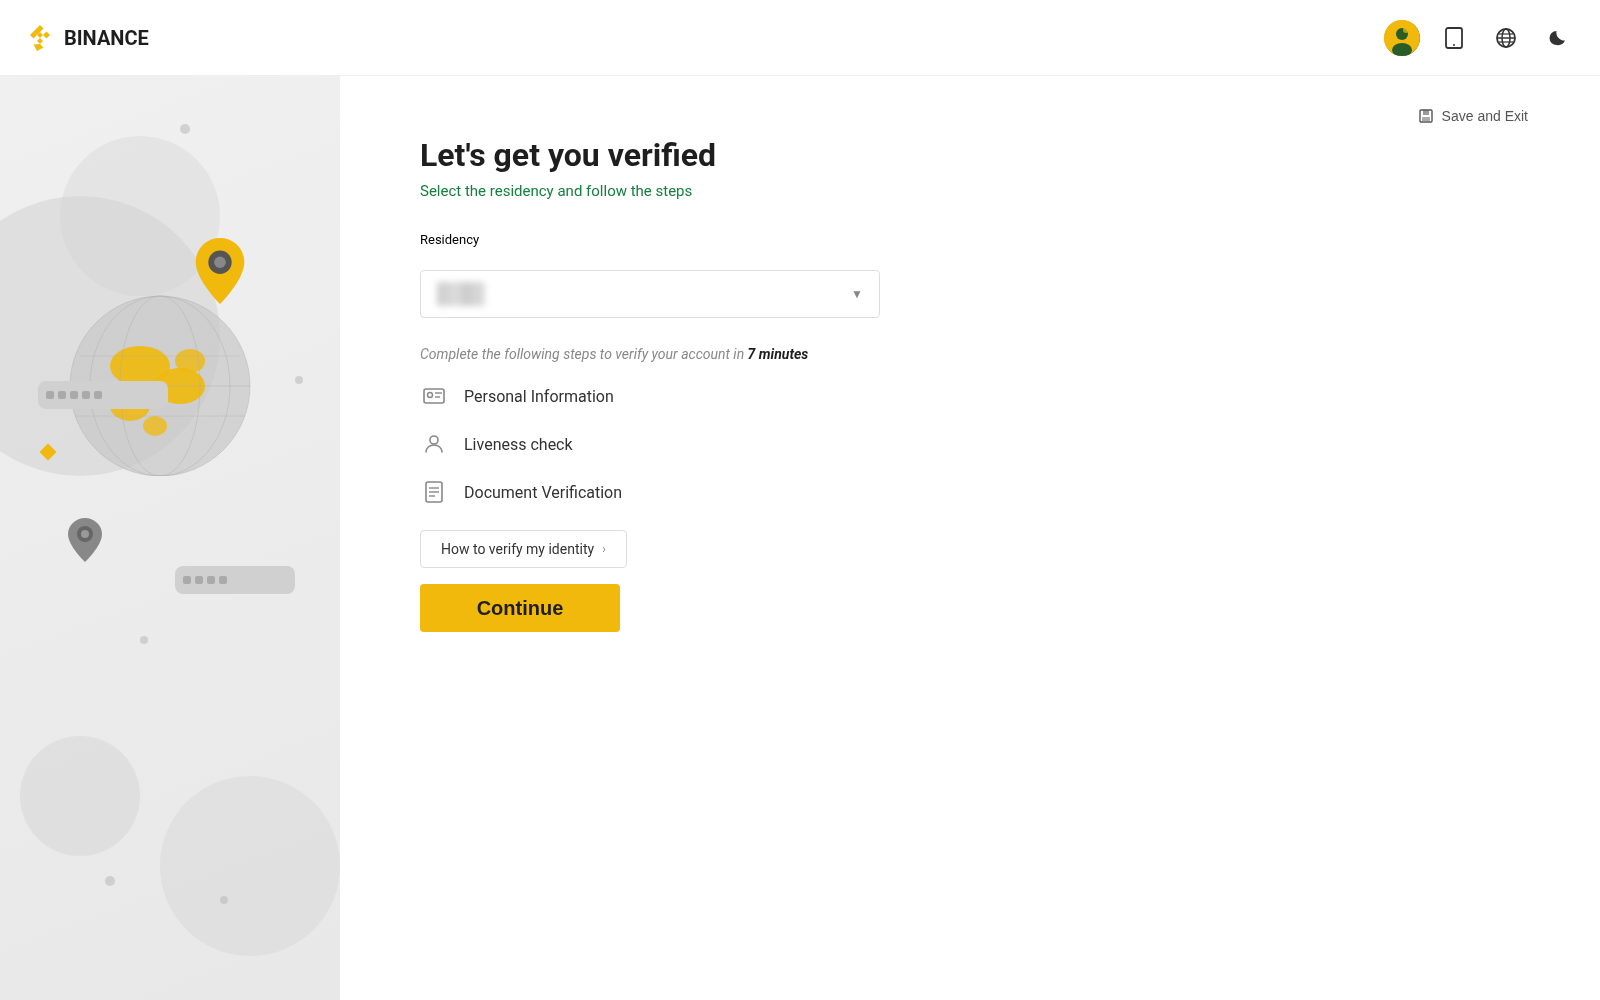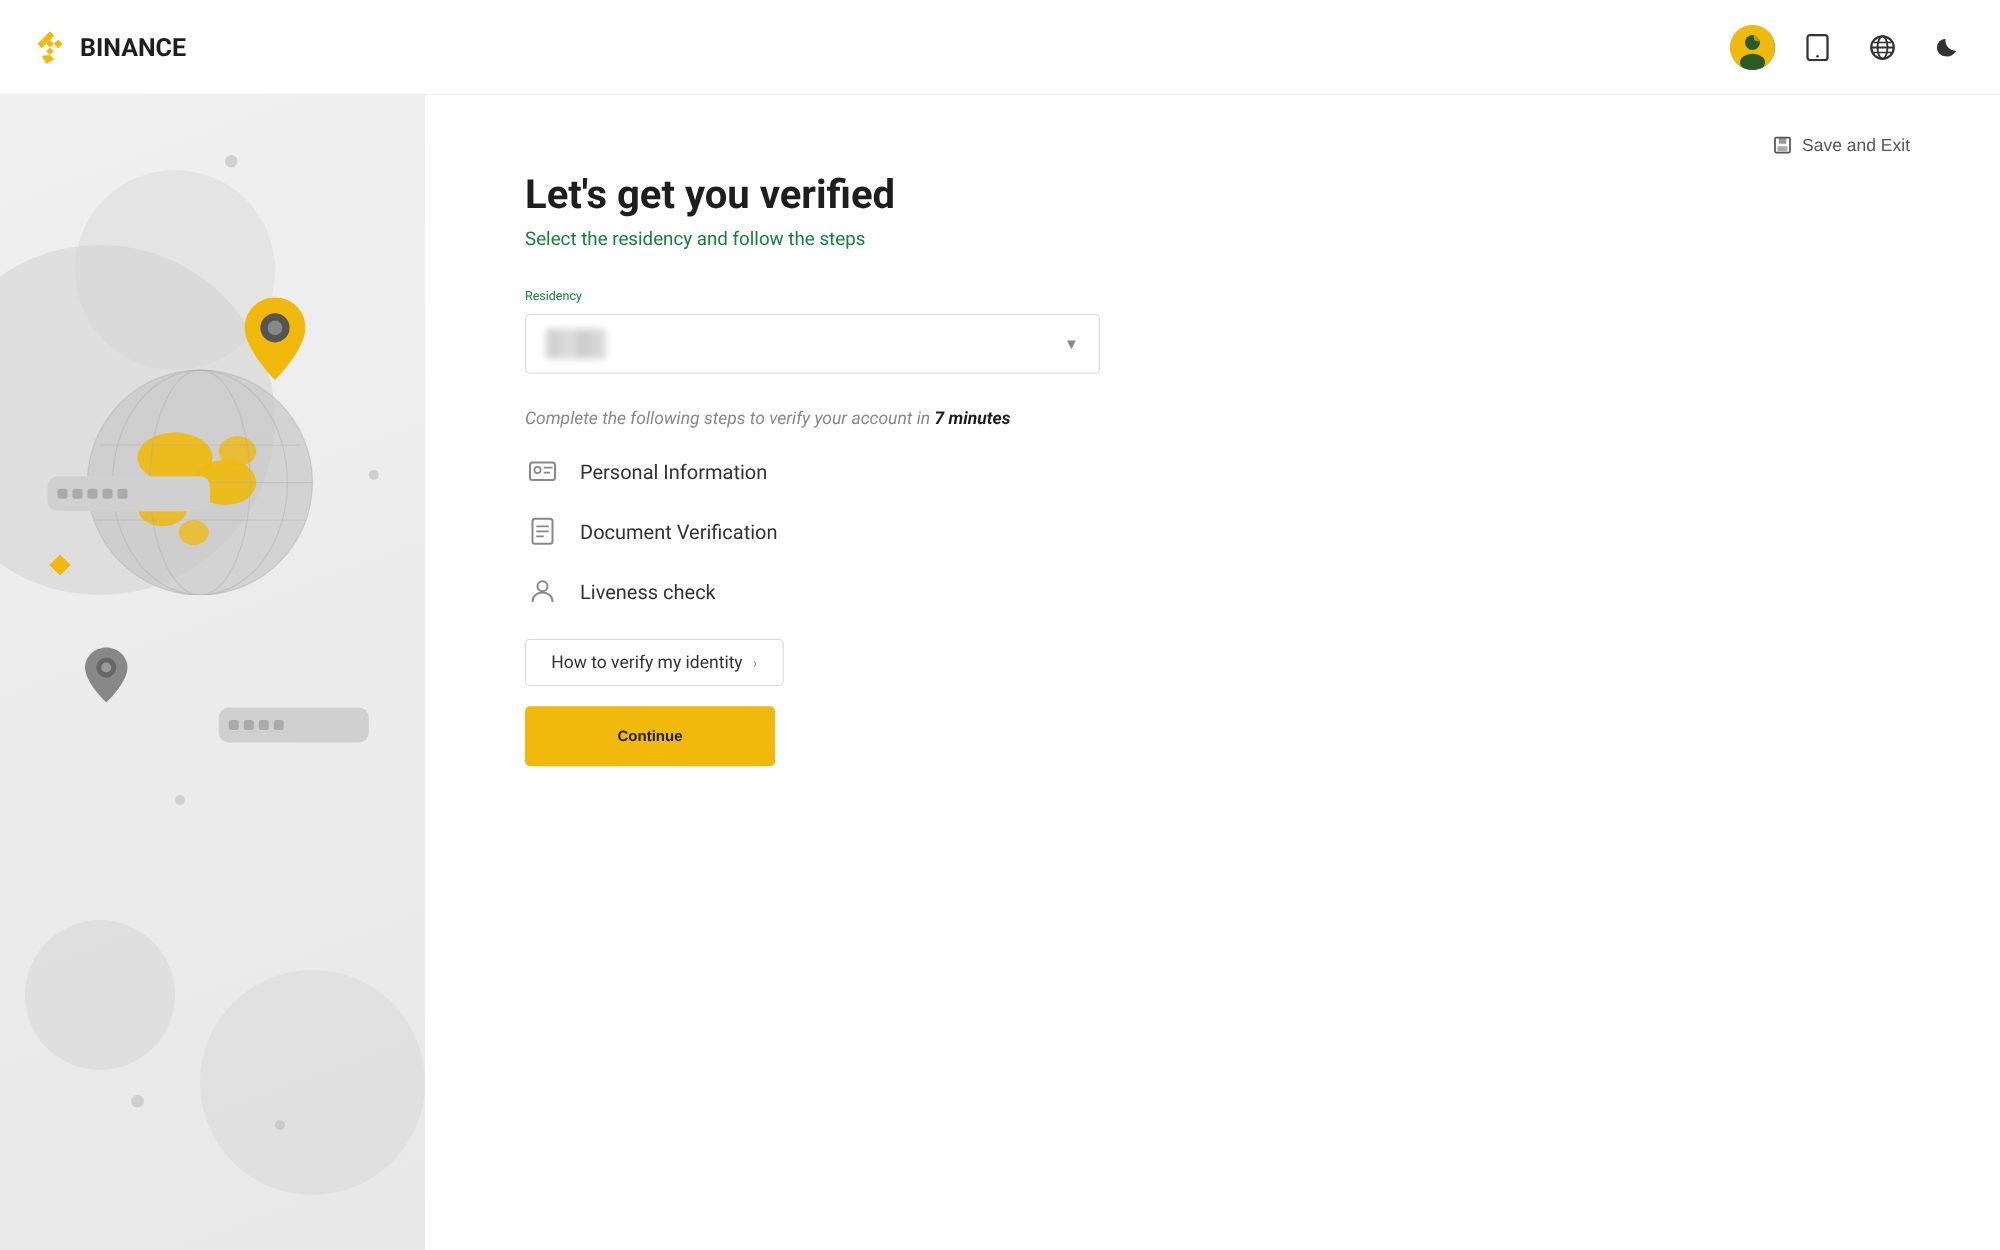--- a/index.html
+++ b/index.html
@@ -196,23 +196,23 @@
       margin-bottom: 8px;
     }
 
     .page-subtitle {
       font-size: 15px;
       color: #15803d;
       margin-bottom: 32px;
     }
 
     .field-label {
-      font-size: 10px;
-      color: #15803d;
-      margin-bottom: 8px;
+      font-size: 13px;
+      color: #000000;
+      margin-bottom: 23px;
     }
 
     .residency-select {
       width: 460px;
       height: 48px;
       border: 1px solid #ddd;
       border-radius: 4px;
       display: flex;
       align-items: center;
       justify-content: space-between;
@@ -296,21 +296,21 @@
       margin-bottom: 16px;
       text-decoration: none;
     }
 
     .continue-btn {
       width: 200px;
       height: 48px;
       background: #F0B90B;
       border: none;
       border-radius: 4px;
-      font-size: 12px;
+      font-size: 20px;
       font-weight: 600;
       color: #1e1e1e;
       cursor: pointer;
       display: flex;
       align-items: center;
       justify-content: center;
     }
 
     
     .globe-svg {
@@ -481,38 +481,38 @@
             <line x1="13" y1="9" x2="20" y2="9" stroke="#888" stroke-width="1.4"></line>
             <line x1="13" y1="13" x2="18" y2="13" stroke="#888" stroke-width="1.4"></line>
           </svg>
         </div>
         <span class="step-label">Personal Information</span>
       </div>
 
       <div class="step-item">
         <div class="step-icon">
           <svg width="24" height="24" viewBox="0 0 24 24" fill="none">
+            <circle cx="12" cy="8" r="4" stroke="#888" stroke-width="1.6"></circle>
+            <path d="M4 20c0-4 3.6-7 8-7s8 3 8 7" stroke="#888" stroke-width="1.6" stroke-linecap="round"></path>
+          </svg>
+        </div>
+        <span class="step-label">Liveness check</span>
+      </div>
+
+      <div class="step-item">
+        <div class="step-icon">
+          <svg width="24" height="24" viewBox="0 0 24 24" fill="none">
             <rect x="4" y="2" width="16" height="20" rx="2" stroke="#888" stroke-width="1.6"></rect>
             <line x1="7" y1="8" x2="17" y2="8" stroke="#888" stroke-width="1.4"></line>
             <line x1="7" y1="12" x2="17" y2="12" stroke="#888" stroke-width="1.4"></line>
             <line x1="7" y1="16" x2="13" y2="16" stroke="#888" stroke-width="1.4"></line>
           </svg>
         </div>
         <span class="step-label">Document Verification</span>
       </div>
-
-      <div class="step-item">
-        <div class="step-icon">
-          <svg width="24" height="24" viewBox="0 0 24 24" fill="none">
-            <circle cx="12" cy="8" r="4" stroke="#888" stroke-width="1.6"></circle>
-            <path d="M4 20c0-4 3.6-7 8-7s8 3 8 7" stroke="#888" stroke-width="1.6" stroke-linecap="round"></path>
-          </svg>
-        </div>
-        <span class="step-label">Liveness check</span>
-      </div>
     </div>
 
     
     <a class="verify-link">
       <span>How to verify my identity</span>
       <span style="font-size:12px;color:#888;">›</span>
     </a>
 
     
     <button class="continue-btn">

